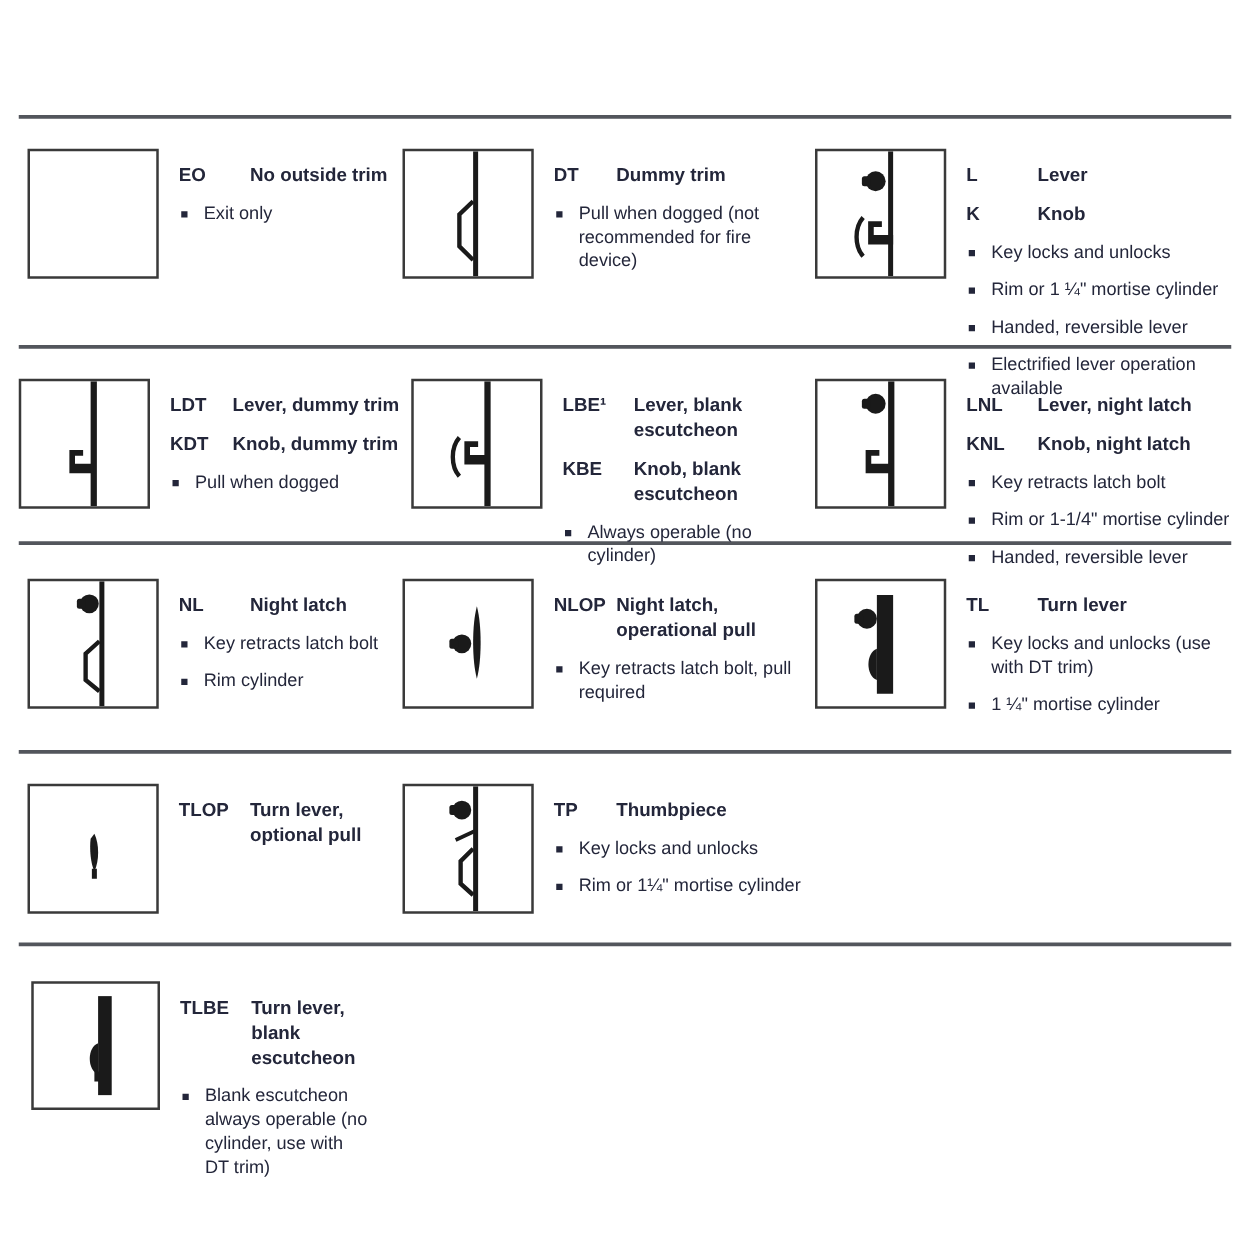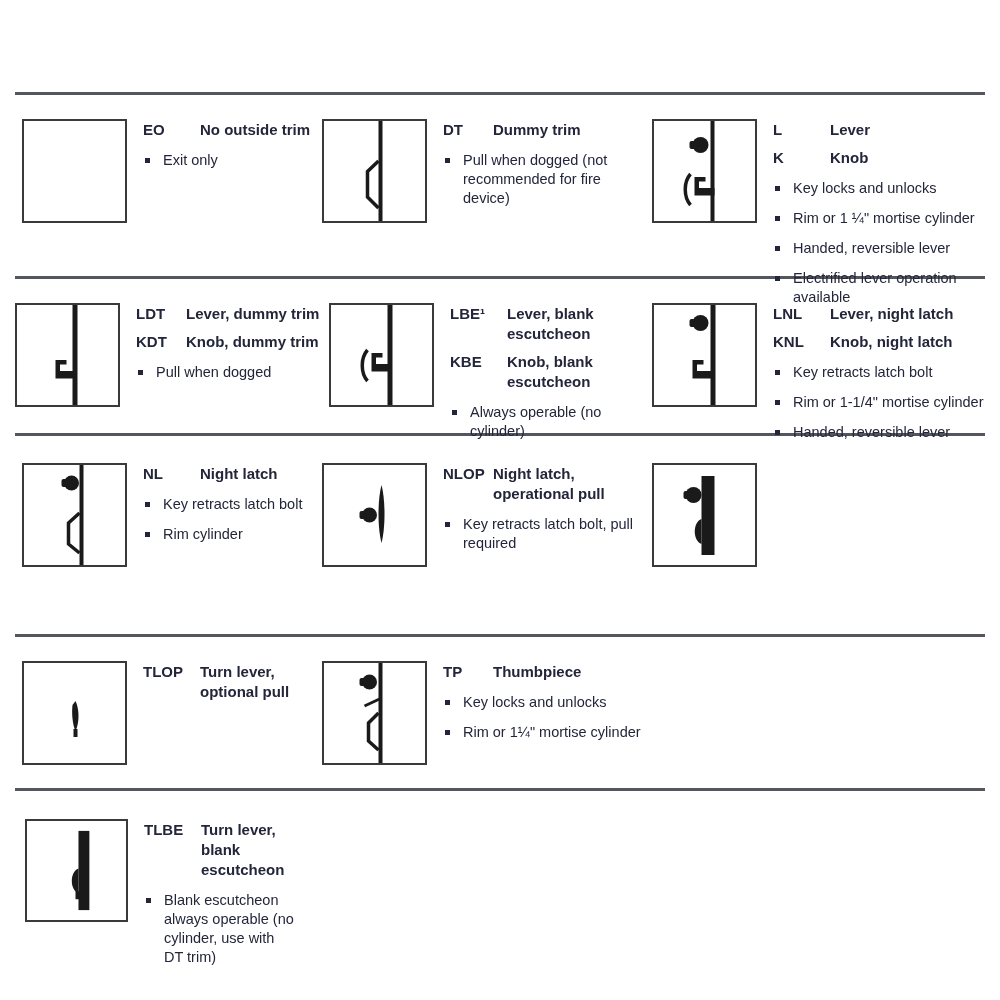--- a/index.html
+++ b/index.html
@@ -11,37 +11,37 @@
   }
   .page { width:1000px; height:1000px; padding:92px 15px 0 15px; }
   .row {
     border-top:3px solid #53565c;
     display:grid;
     grid-template-columns:307px 330px 333px;
     padding-top:24px;
   }
   .row1 { height:184px; }
   .row2 { height:157px; }
-  .row3 { height:201px; padding-top:27px; }
+  .row3 { height:167px; padding-top:27px; }
   .row4 { height:154px; }
   .row5 { height:254px; padding-top:28px; }
   .cell { display:flex; align-items:flex-start; }
   .illus {
     width:105px; height:104px; border:2px solid #3a3a3a;
     background:#fff; flex-shrink:0; margin-right:16px;
   }
   .illus svg { display:block; width:100%; height:100%; }
   .c1 .illus { margin-left:7px; }
   .r5 .illus { margin-left:10px; width:103px; height:103px; }
   .info { padding-top:1px; }
   .c1 .info { width:168px; }
   .c2 .info { width:200px; }
   .c3 .info { width:216px; }
   .r5 .info { width:150px; }
-  .entry { display:flex; margin-bottom:8px; }
+  .entry { display:flex; margin-bottom:8px;margin-top:11px; }
   .code {
     width:57px; flex-shrink:0; font-weight:bold;
     font-size:15px; line-height:20px;
   }
   .c2 .code { width:50px; }
   .title { font-weight:bold; font-size:15px; line-height:20px; }
   ul.bullets { list-style:none; margin:11px 0 0 0; padding:0; }
   ul.bullets li {
     position:relative; padding-left:20px; margin-bottom:3px;
     font-size:14.5px; line-height:19px;margin-top:11px;
@@ -237,20 +237,30 @@
 
     <div class="cell c3">
       <div class="illus">
         <svg viewBox="0 0 100 100">
           <rect class="ink" x="47" y="11" width="13" height="79"></rect>
           <circle class="ink" cx="39" cy="30" r="8"></circle>
           <rect class="ink" x="29" y="26" width="7" height="8" rx="2"></rect>
           <path class="ink" d="M47 54 C38 57 38 76 47 79 Z"></path>
         </svg>
       </div>
+      <div class="info">
+        <div class="entry">
+          <span class="code">TL</span>
+          <span class="title">Turn lever</span>
+        </div>
+        <ul class="bullets">
+          <li>Key locks and unlocks (use with DT trim)</li>
+          <li>1 ¼" mortise cylinder</li>
+        </ul>
+      </div>
     </div>
   </div>
 
   <div class="row row4">
     <div class="cell c1">
       <div class="illus">
         <svg viewBox="0 0 100 100">
           <path class="ink" d="M51 38 C55 46 55 60 51 68 C48 62 47 50 48 42 Z"></path>
           <rect class="ink" x="49" y="66" width="4" height="8"></rect>
         </svg>

